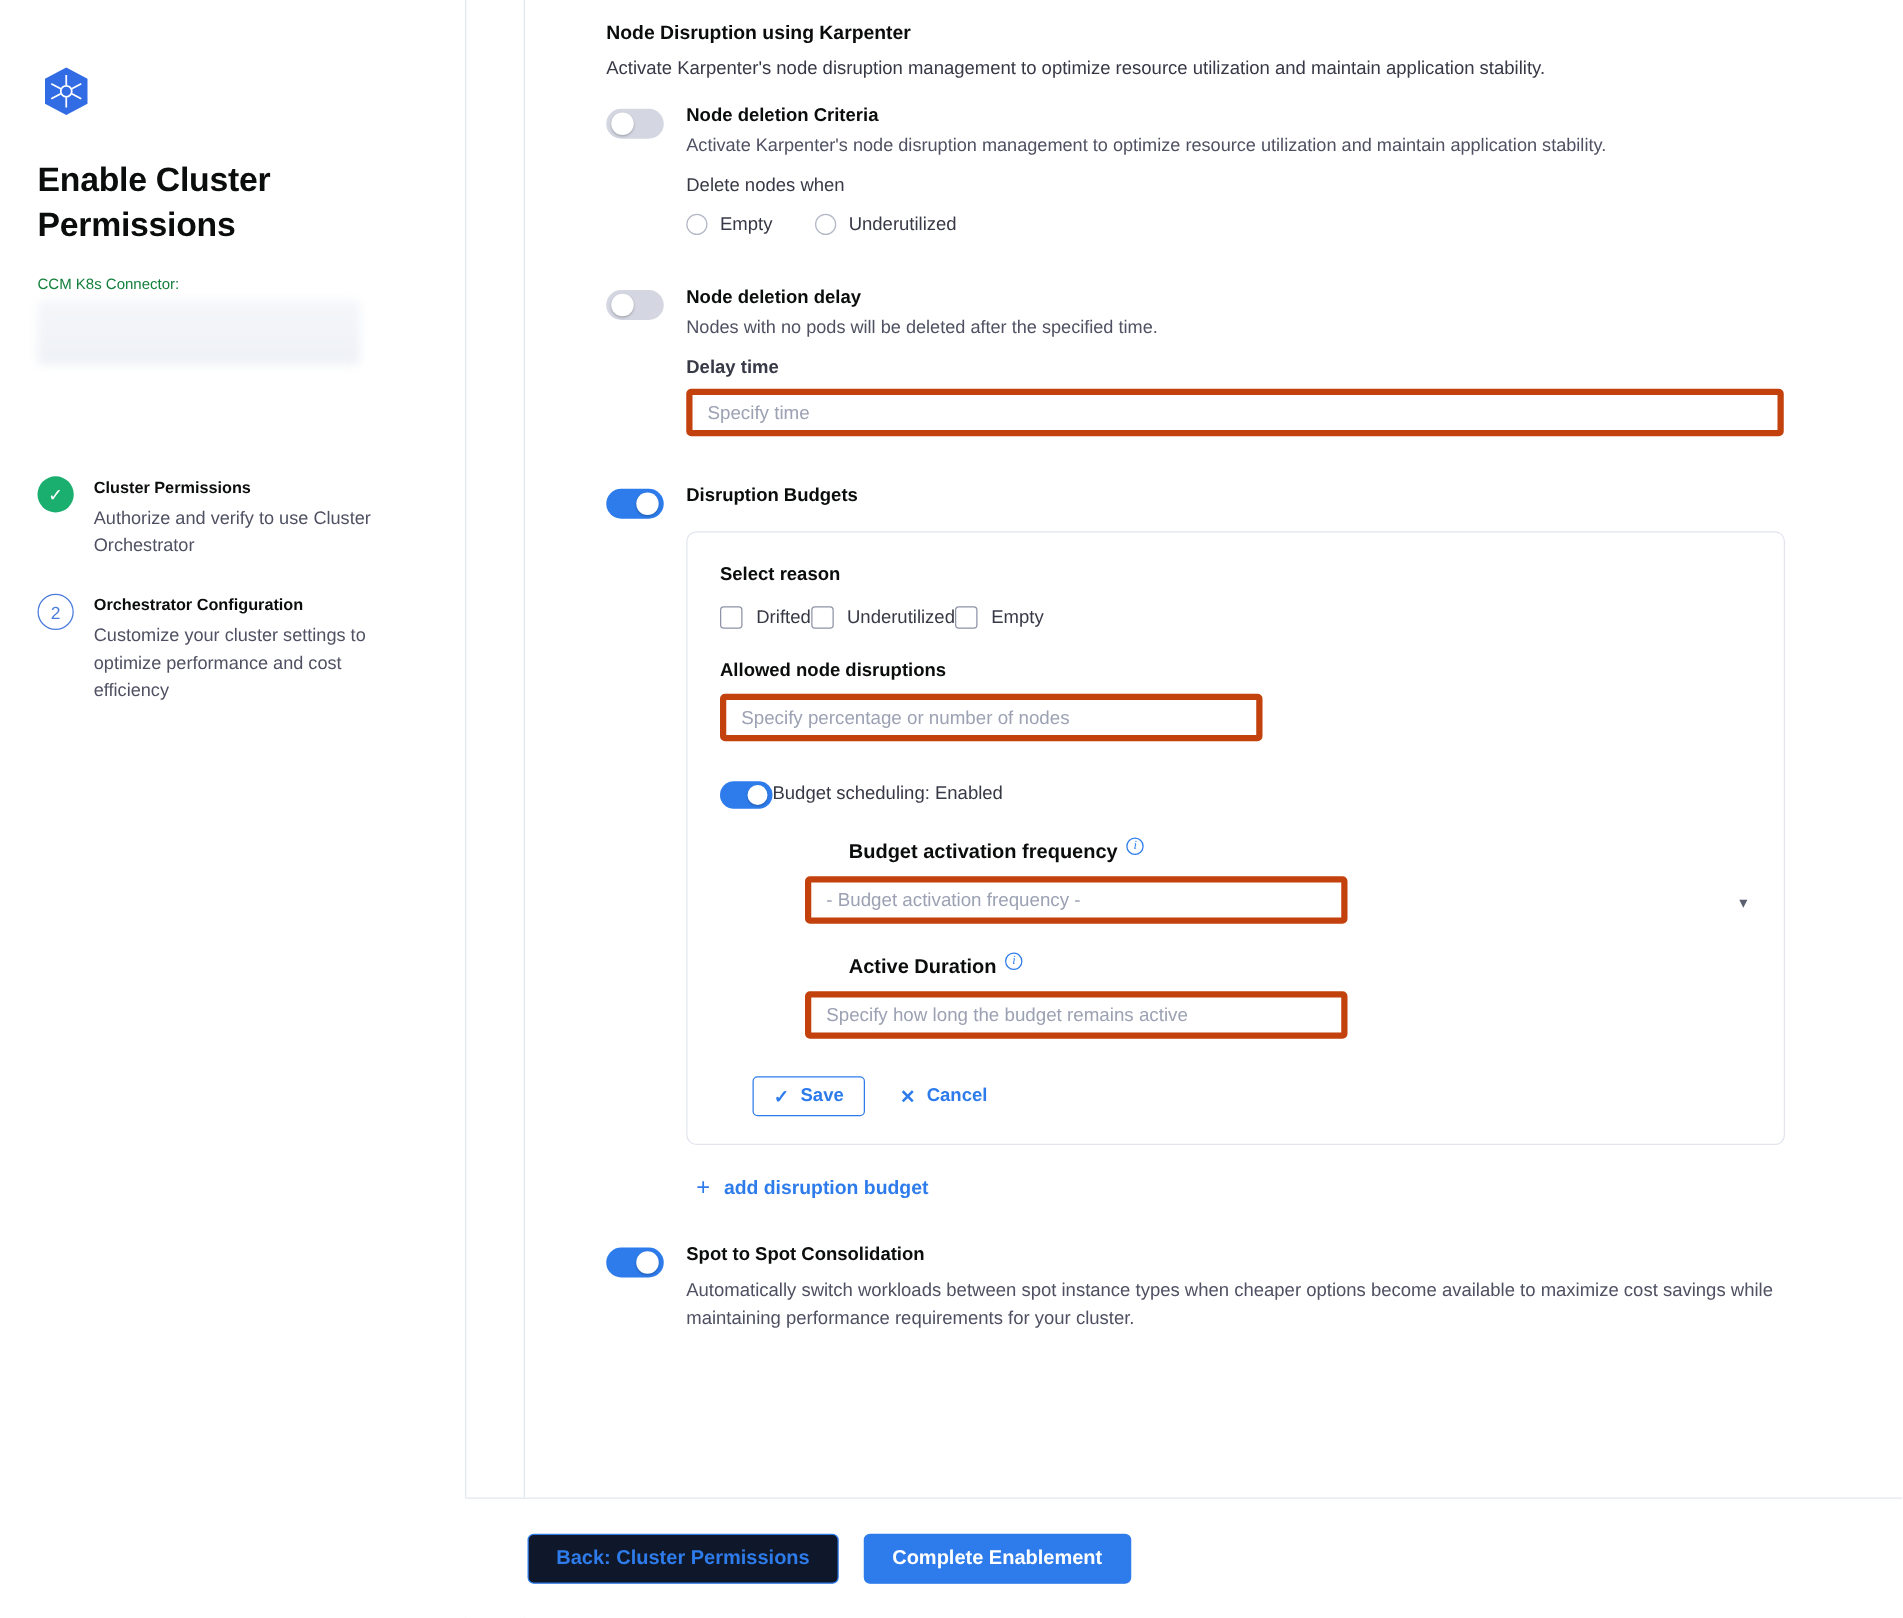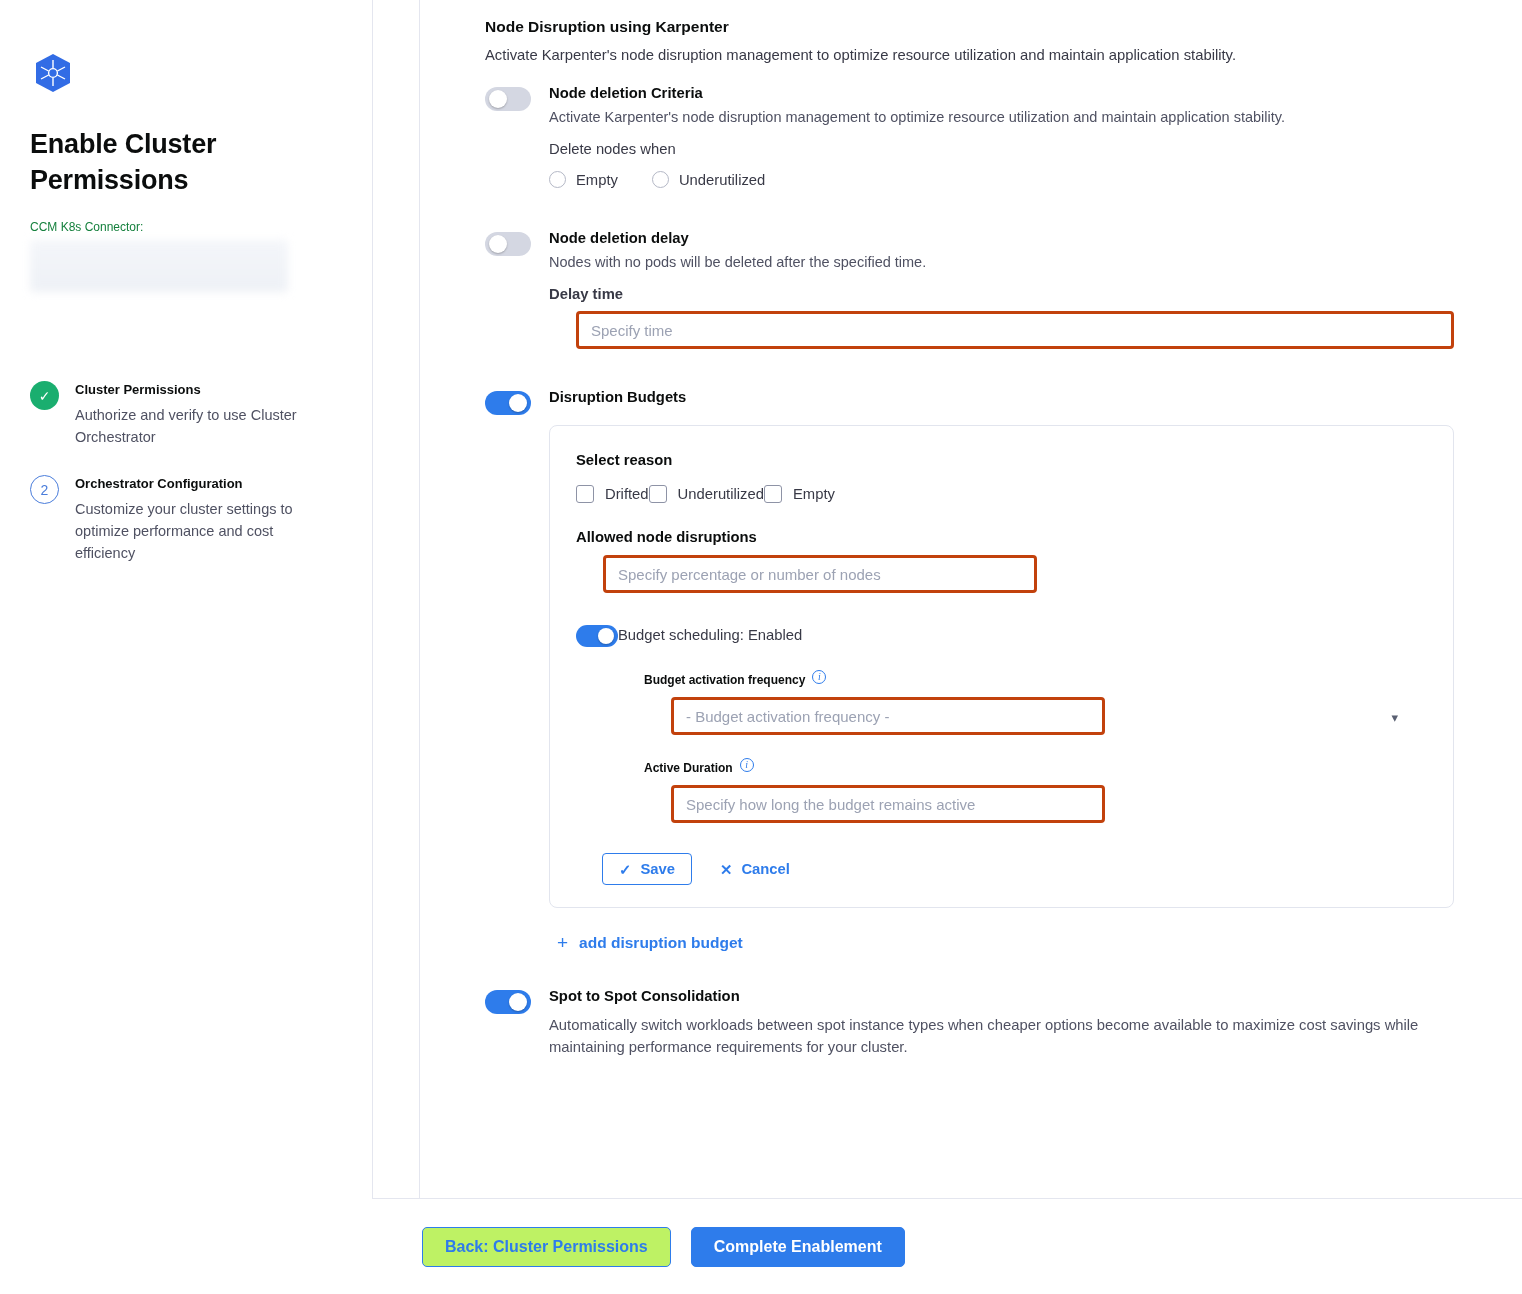--- a/index.html
+++ b/index.html
@@ -193,29 +193,28 @@
     border-radius: 3px;
     border: 1.5px solid #8e93a6;
     background: #fff;
   }
   .check-text { font-size: 14.8px; color: #383946; }
 
   
   .text-input {
     width: 100%;
     height: 38px;
-    border: 3px solid #c2410c;
+    border: 5px solid #c2410c;
     border-radius: 4px;
     background: #ffffff;
     font-size: 15px;
     color: #ec4899;
     padding: 0 12px;
     font-family: "Liberation Sans", sans-serif;
     outline: none;
-    margin-left: 27px;
   }
   .text-input::placeholder { color: #9ca2b3; }
 
   .delay-input { width: 878px; height: 38px; }
 
   
   .budget-card {
     border: 1px solid #e2e5ee;
     border-radius: 8px;
     padding: 26px 26px 22px 26px;
@@ -246,23 +245,24 @@
   .indent { margin-left: 68px; }
 
   .label-info {
     display: flex;
     align-items: flex-start;
     gap: 7px;
     margin-top: 26px;
     margin-bottom: 10px;
   }
   .label-info .t {
-    font-size: 12px;
-    font-weight: bold;
-    color: #0b0d0d;
+    font-size: 16px;
+    font-weight: bold;
+    color: #0b0d0d;
+    margin-left: 35px;
   }
   .info-icon {
     width: 14px; height: 14px;
     border-radius: 50%;
     border: 1.2px solid #2e7ceb;
     color: #2e7ceb;
     font-size: 10px;
     line-height: 12px;
     text-align: center;
     font-style: italic;
@@ -346,21 +346,21 @@
     background: #ffffff;
     border-top: 1px solid #e4e6ef;
     display: flex;
     align-items: center;
     padding-left: 50px;
     gap: 20px;
   }
   .btn-back {
     border: 1px solid #2e7ceb;
     color: #2e7ceb;
-    background: #bef264;
+    background: #0f172a;
     border-radius: 5px;
     height: 40px;
     padding: 0 22px;
     font-size: 16px;
     font-weight: bold;
     cursor: pointer;
     font-family: "Liberation Sans", sans-serif;
     text-align: right;
   }
   .btn-complete {

